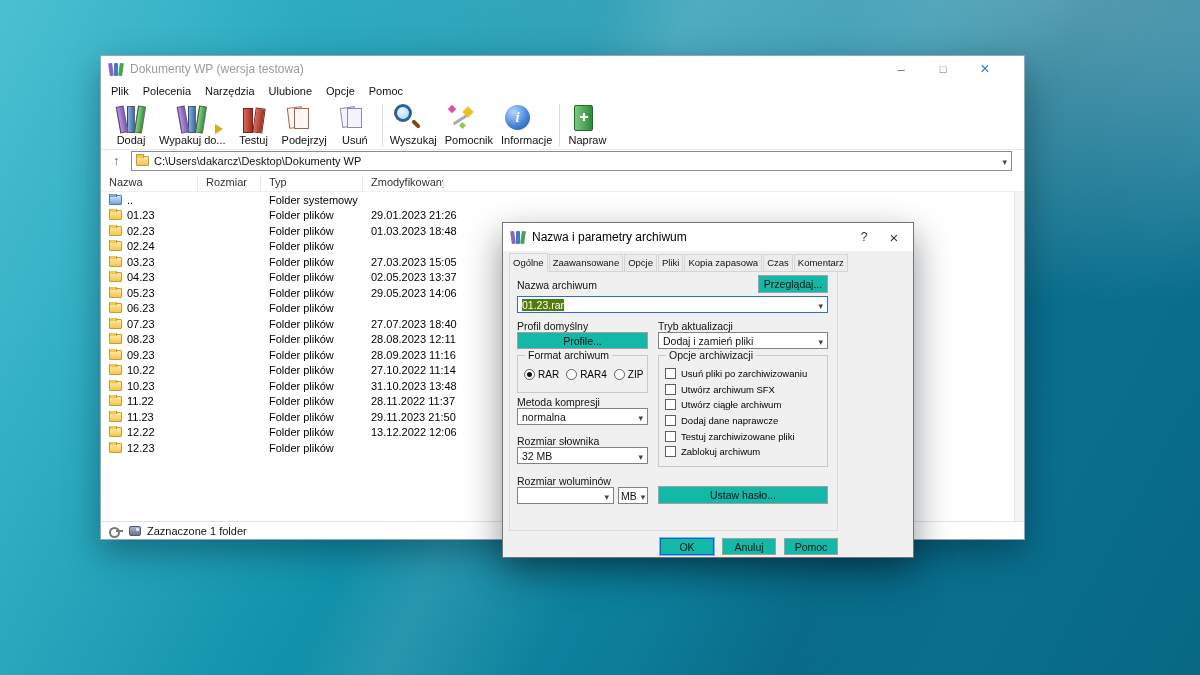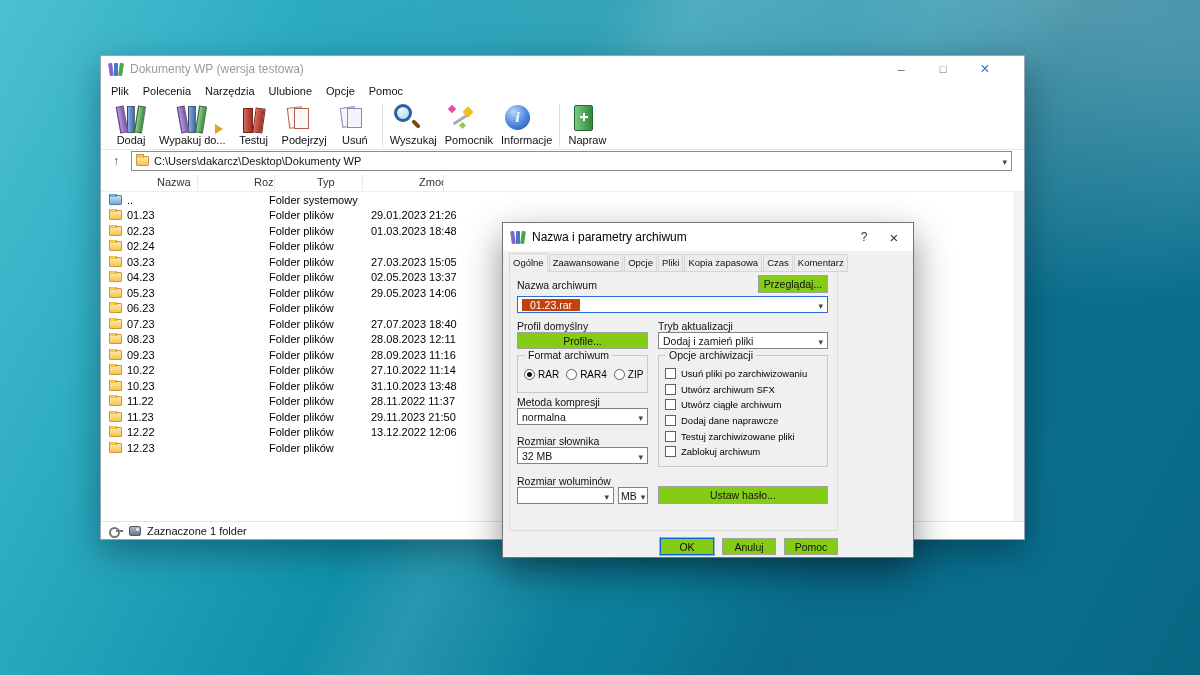--- a/index.html
+++ b/index.html
@@ -83,21 +83,21 @@
 
   .fold { width:13px; height:10px; flex:0 0 13px; background:linear-gradient(#ffe9a6,#f5c64f);
     border:1px solid #c59a3a; border-radius:1px; position:relative; display:inline-block; }
   .fold::before { content:""; position:absolute; left:-1px; top:-3px; width:6px; height:3px;
     background:#f5c64f; border:1px solid #c59a3a; border-bottom:none; border-radius:1px 1px 0 0; }
   .fold.up { background:linear-gradient(#cfe3f6,#76a7d8); border-color:#4a7cae; }
   .fold.up::before { background:#76a7d8; border-color:#4a7cae; }
 
   .lheader { flex:0 0 17px; display:grid; grid-template-columns:97px 63px 102px 81px 1fr;
     font-size:11px; color:#333; border-bottom:1px solid #eee; }
-  .hcell { padding:1px 20px 0 8px; border-right:1px solid #e9e9e9; white-space:nowrap; overflow:hidden;margin-left:48px; }
+  .hcell { padding:1px 20px 0 8px; border-right:1px solid #e9e9e9; white-space:nowrap; overflow:hidden; }
   .hcell.hfill { border-right:none; }
 
   .listarea { flex:1; position:relative; overflow:hidden; background:#fff; }
   .vscroll { position:absolute; right:0; top:0; bottom:0; width:10px; background:#f3f3f3; border-left:1px solid #e7e7e7; }
 
   .lrow { display:grid; grid-template-columns:97px 63px 102px 1fr; height:15.5px; align-items:center; font-size:11px; color:#000; }
   .cname { display:flex; align-items:center; gap:5px; padding-left:8px; overflow:hidden; white-space:nowrap; }
   .csize { padding-right:12px; text-align:right; }
   .ctype,.cmod { padding-left:8px; white-space:nowrap; }
 
@@ -122,28 +122,28 @@
   .dc.close::before { content:"×"; font-size:15px; }
 
   .tabs { position:absolute; left:6px; top:30px; right:6px; height:19px; display:flex; align-items:flex-end; overflow:hidden; z-index:2; }
   .tab { font-size:9.5px; padding:2px 3px 3px; background:#ececec; border:1px solid #d5d5d5; margin-right:1px;
     white-space:nowrap; color:#111; }
   .tab.active { background:#f0f0f0; border-bottom:1px solid #f0f0f0; padding-top:3px; }
 
   .tabpage { position:absolute; left:6px; top:48px; width:329px; height:260px; border:1px solid #dcdcdc; background:#f0f0f0; }
 
   .dlbl { position:absolute; font-size:10.5px; color:#111; white-space:nowrap; z-index:3; }
-  .btn { position:absolute; background:#84cc16; border:1px solid #a0a0a0; display:flex; align-items:center;
+  .btn { position:absolute; background:#14b8a6; border:1px solid #a0a0a0; display:flex; align-items:center;
     justify-content:center; font-size:10.5px; color:#111; z-index:3; }
   .btn.default { border-color:#0a64d8; box-shadow:0 0 0 1px rgba(10,100,216,.45); }
   .combo { position:absolute; background:#fff; border:1px solid #828282; display:flex; align-items:center;
     padding:0 4px; font-size:10.5px; color:#111; z-index:3; white-space:nowrap; overflow:hidden; }
   .combo .dd { margin-left:auto; padding-left:4px; }
   .combo.focus { border-color:#2b6cd4; }
-  .seltext { background:#c2410c; color:#fff; padding:0 8px; }
+  .seltext { background:#4d7c0f; color:#fff; padding:0 0; }
 
   .grp { position:absolute; border:1px solid #c8c8c8; z-index:3; }
   .grp-label { position:absolute; top:-7px; left:7px; background:#f0f0f0; padding:0 3px; font-size:10.5px; color:#111; white-space:nowrap; }
   .fmt-row { display:flex; gap:7px; padding:13px 3px 0 6px; font-size:10px; }
   .fmt { display:flex; align-items:center; gap:3px; white-space:nowrap; }
   .radio { width:11px; height:11px; border:1px solid #5f5f5f; border-radius:50%; background:#fff; position:relative; flex:0 0 11px; }
   .radio.sel::after { content:""; position:absolute; left:2px; top:2px; width:5px; height:5px; border-radius:50%; background:#101010; }
   .opt-col { display:flex; flex-direction:column; padding:10px 3px 0 6px; }
   .opt { display:flex; align-items:center; gap:5px; height:15.6px; font-size:9.5px; white-space:nowrap; }
   .cb { width:11px; height:11px; border:1px solid #5f5f5f; background:#fff; flex:0 0 11px; }

